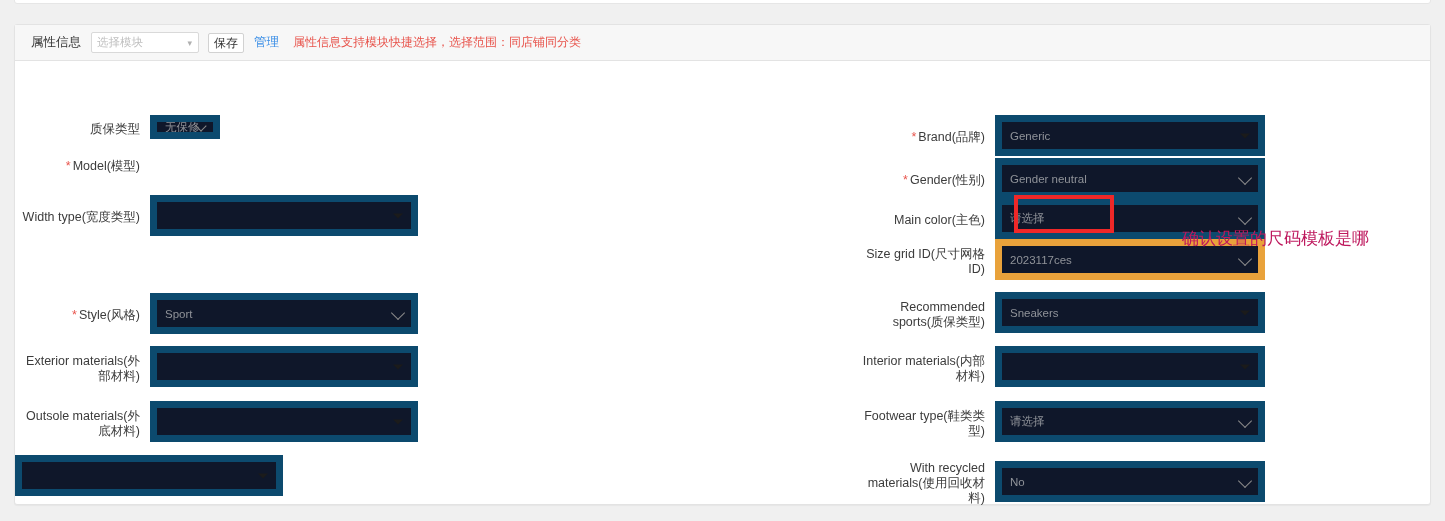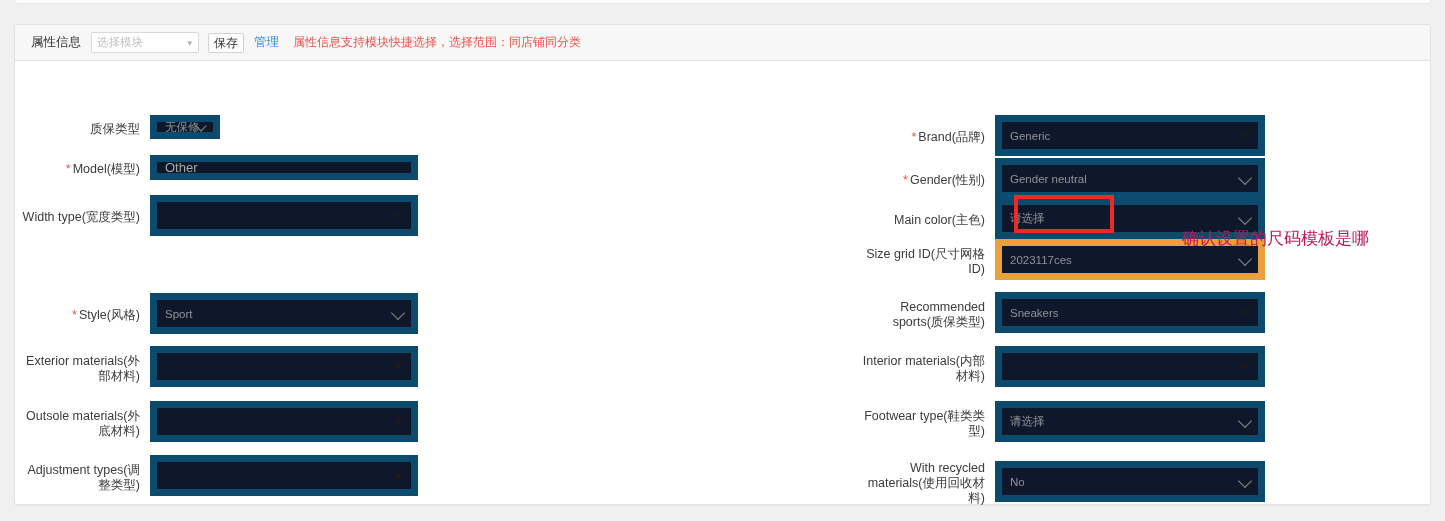--- a/index.html
+++ b/index.html
@@ -251,25 +251,20 @@
       <div class="control">
         <div class="ctrl" style="width:70px;">
           <span>无保修</span>
           <span class="arrow-chev small"></span>
         </div>
       </div>
     </div>
 
     <div class="field" style="left:0px; top:57px;">
       <div class="label"><span class="req">*</span><span>Model(模型)</span></div>
-      <div class="control">
-        <div class="ctrl input-text" style="width:268px;">
-          <span>Other</span>
-        </div>
-      </div>
     </div>
 
     <div class="field" style="left:0px; top:195px;">
       <div class="label"><span class="req">*</span><span>Style(风格)</span></div>
       <div class="control">
         <div class="ctrl tall" style="width:268px;">
           <span>Sport</span>
           <span class="arrow-chev"></span>
         </div>
       </div>
@@ -299,21 +294,20 @@
       <div class="label"><span>Outsole materials(外底材料)</span></div>
       <div class="control">
         <div class="ctrl tall" style="width:268px;">
           <span></span>
           <span class="arrow-tri"></span>
         </div>
       </div>
     </div>
 
     <div class="field" style="left:0px; top:357px;">
-      <div class="label"><span>Adjustment types(调整类型)</span></div>
       <div class="control">
         <div class="ctrl tall" style="width:268px;">
           <span></span>
           <span class="arrow-tri"></span>
         </div>
       </div>
     </div>
 
     <div class="field" style="left:845px; top:17px;">
       <div class="label"><span class="req">*</span><span>Brand(品牌)</span></div>

